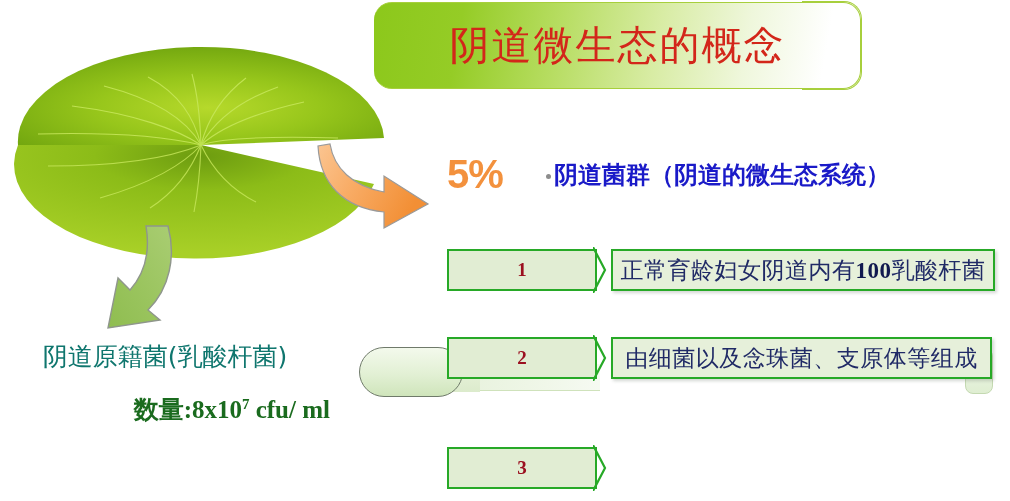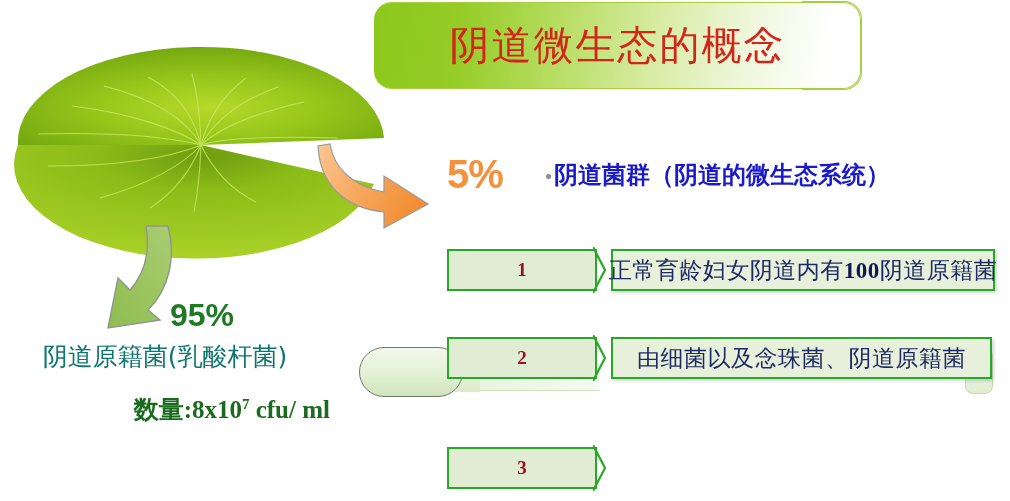--- a/index.html
+++ b/index.html
@@ -312,56 +312,55 @@
       </defs>
       <path d="M76,4 C84,34 78,66 56,88 L68,98 L16,106 L26,56 L38,68
                C54,50 58,28 54,4 Z" fill="url(#greenArrowGrad)" stroke="#8f968c" stroke-width="1.4"></path>
     </svg>
   </div>
 
   <div id="pct-5">5%</div>
   <div id="bullet-dot"></div>
   <div id="flora-text">阴道菌群（阴道的微生态系统）</div>
 
-  <div id="pct-95">95%</div>
   <div id="green-line-1">阴道原籍菌(乳酸杆菌)</div>
   <div id="green-line-2">
     <span>数量:8x10</span><sup>7</sup><span> cfu/ ml</span>
   </div>
 
   <div id="capsule-tail"></div>
   <div id="capsule-band"></div>
   <div id="capsule"></div>
   <div id="capsule-right-bump"></div>
 
   <div class="row" id="row1">
     <div class="num-chevron">
       <span class="num-label">1</span>
     </div>
     <div class="num-point">
       <svg width="24" height="46" viewBox="0 0 24 46">
         <path d="M0,0 L12,23 L0,46" fill="none" stroke="#27a927" stroke-width="2.2"></path>
       </svg>
     </div>
     <div class="row-text-box">
-      <span class="row-text"><span>正常育龄妇女阴道内有</span><b>100</b><span>阴道原籍菌</span></span>
+      <span class="row-text"><span>正常育龄妇女阴道内有</span><b>100</b><span>乳酸杆菌</span></span>
     </div>
   </div>
 
   <div class="row" id="row2">
     <div class="num-chevron">
       <span class="num-label">2</span>
     </div>
     <div class="num-point">
       <svg width="24" height="46" viewBox="0 0 24 46">
         <path d="M0,0 L12,23 L0,46" fill="none" stroke="#27a927" stroke-width="2.2"></path>
       </svg>
     </div>
     <div class="row-text-box">
-      <span class="row-text"><span>由细菌以及念珠菌、阴道原籍菌</span><b></b><span></span></span>
+      <span class="row-text"><span>由细菌以及念珠菌、支原体等组成</span><b></b><span></span></span>
     </div>
   </div>
 
   <div class="row" id="row3">
     <div class="num-chevron">
       <span class="num-label">3</span>
     </div>
     <div class="num-point">
       <svg width="24" height="46" viewBox="0 0 24 46">
         <path d="M0,0 L12,23 L0,46" fill="none" stroke="#27a927" stroke-width="2.2"></path>

